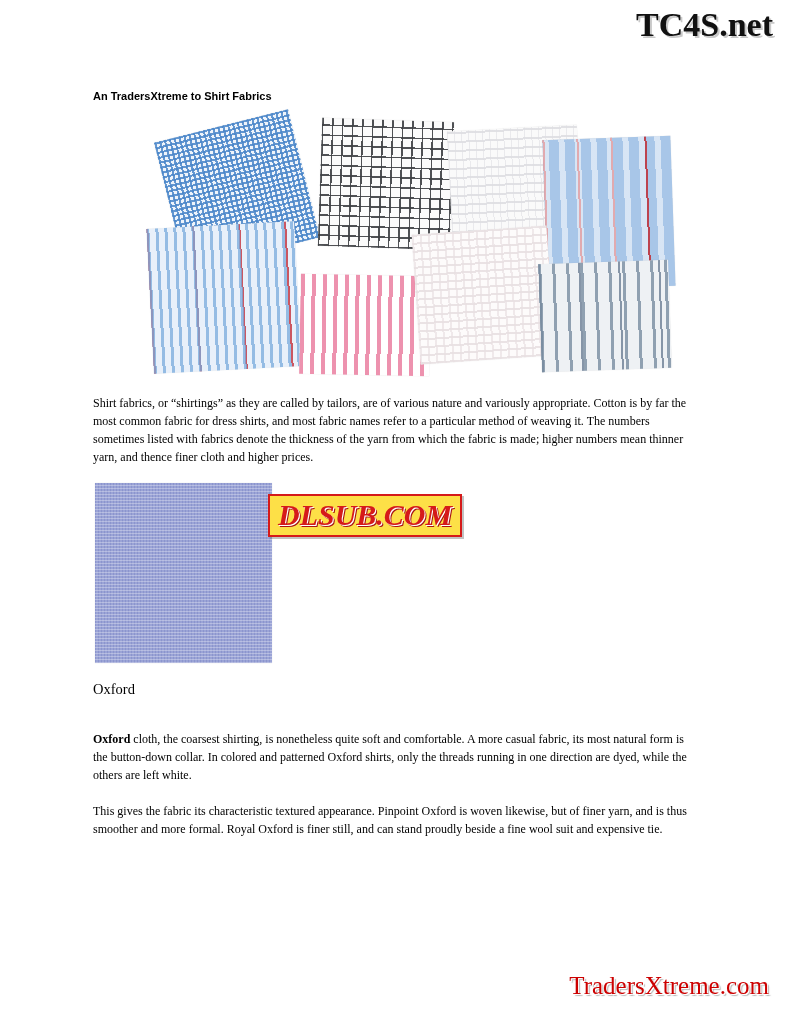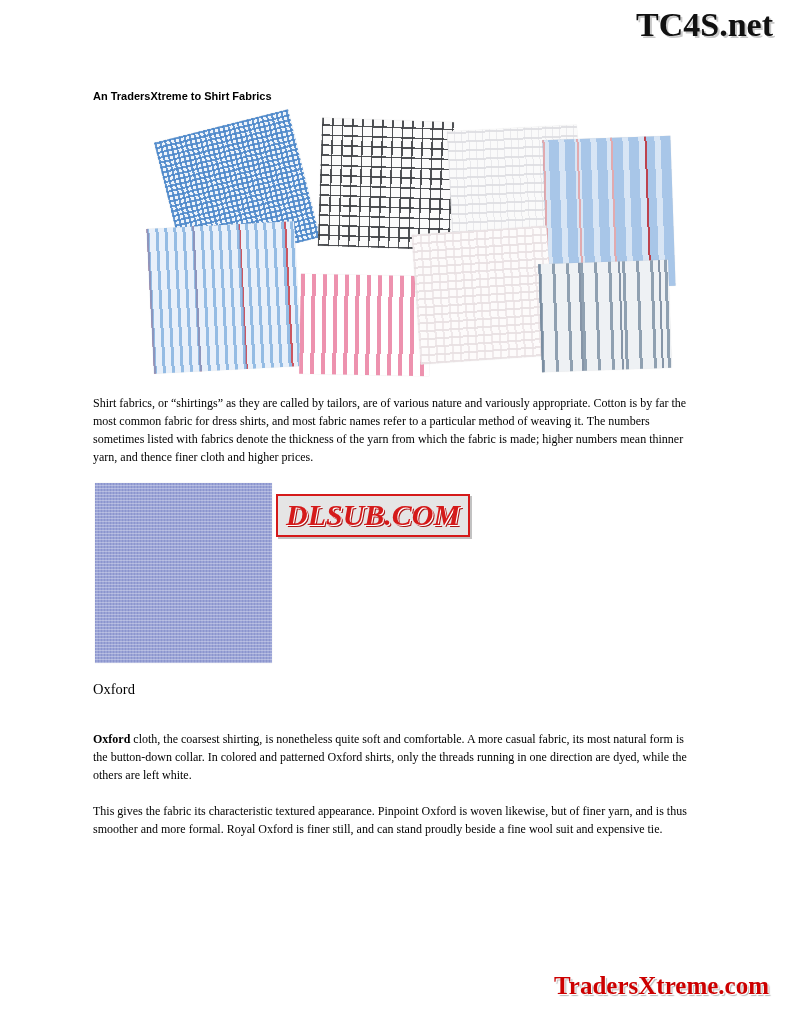--- a/index.html
+++ b/index.html
@@ -218,44 +218,44 @@
     background-color: #9ba4d6;
     background-image:
       repeating-linear-gradient(0deg, rgba(255,255,255,0.30) 0 1px, rgba(255,255,255,0) 1px 3px),
       repeating-linear-gradient(90deg, rgba(120,130,195,0.45) 0 1px, rgba(255,255,255,0) 1px 3px);
     box-shadow: 0 0 1px rgba(0,0,0,0.12);
   }
 
   
   .dlsub-watermark {
     position: absolute;
-    left: 276px;
+    left: 268px;
     top: 494px;
     font-family: "Liberation Serif", serif;
     font-weight: bold;
     font-style: italic;
     font-size: 30px;
     letter-spacing: 0px;
     color: #d51a1a;
-    background: #e5e5e5;
+    background: #fde047;
     padding: 2px 8px 3px 8px;
     border: 2px solid #d51a1a;
     text-shadow:
       1px 1px 0 #ffffff,
       2px 2px 0 #a81414;
     box-shadow: 2px 2px 0 rgba(120,120,120,0.45);
   }
 
   
   .bottom-watermark {
     position: absolute;
     right: 22px;
     bottom: 24px;
     font-family: "Liberation Serif", serif;
-    font-weight: bold;
+    font-weight: normal;
     font-size: 25px;
     color: #cc0000;
     text-shadow: 1px 1px 0 #ffffff, 2px 2px 1px rgba(120,120,120,0.55);
   }
 
   b { font-weight: bold; }
 </style>
 </head>
 <body>
 

